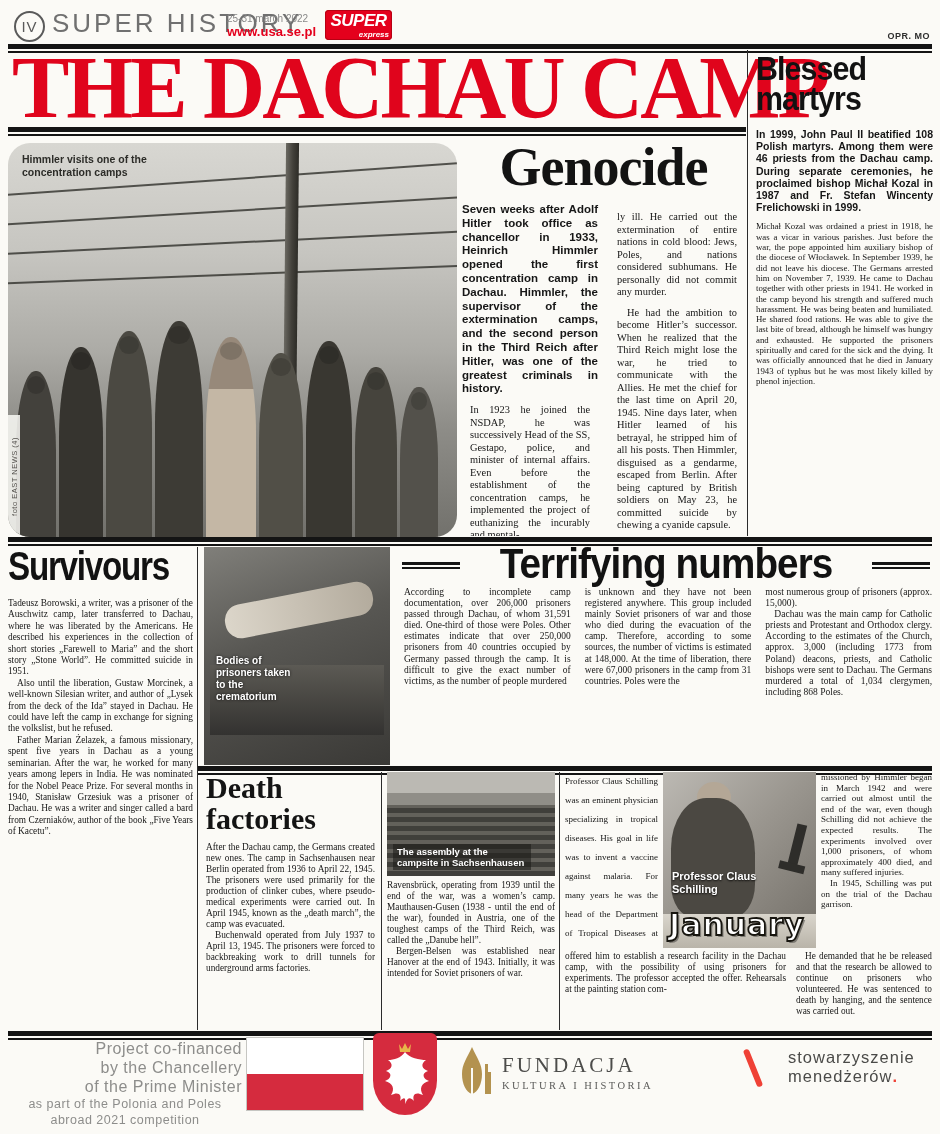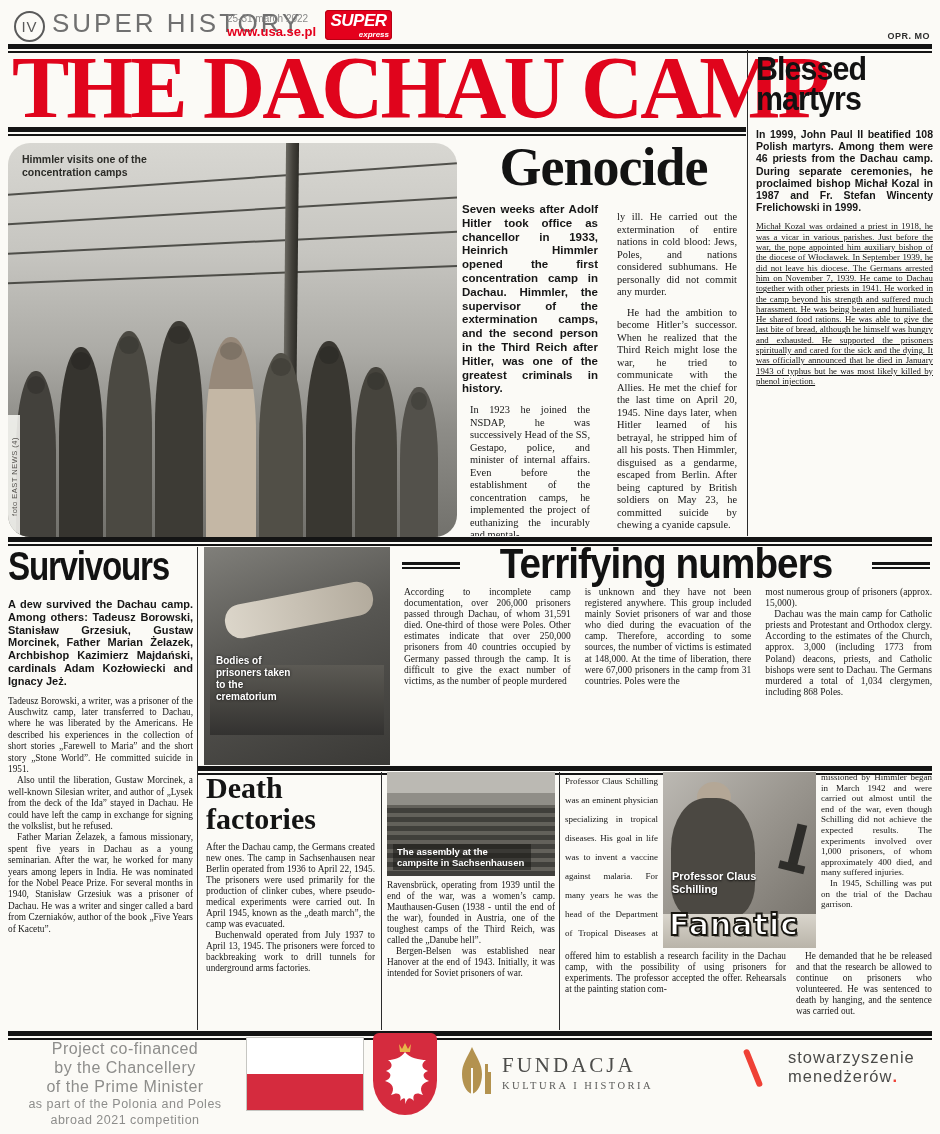--- a/index.html
+++ b/index.html
@@ -40,21 +40,21 @@
   .v4{left:559px;top:772px;height:258px;}
   
   .mast{position:absolute;left:12px;top:42px;margin:0;width:734px;white-space:nowrap;
         font:bold 86px/1 "Liberation Serif",serif;color:#e0041c;letter-spacing:-3px;
         transform:scaleY(1.04);transform-origin:0 0;}
   
   .blessed{position:absolute;left:756px;top:54px;width:177px;height:481px;overflow:hidden;}
   .blessed h2{margin:0 0 14px 0;font:bold 33px/30px "Liberation Sans",sans-serif;
         color:#121212;letter-spacing:-1px;transform:scaleX(0.92);transform-origin:0 0;width:160px;}
   .lead{font:bold 10.5px/12.2px "Liberation Sans",sans-serif;text-align:justify;margin:0 0 8px 0;}
-  .blessed .bodytxt{font:8.8px/10.3px "Liberation Serif",serif;text-align:justify;margin:0;text-decoration:underline;}
+  .blessed .bodytxt{font:8.8px/10.3px "Liberation Serif",serif;text-align:justify;margin:0;}
   
   figure{margin:0;position:absolute;overflow:hidden;}
   .photo-main{left:8px;top:143px;width:449px;height:394px;
       background:linear-gradient(180deg,#d8d7d2 0%,#c6c5c0 28%,#adaca7 52%,#8e8d88 72%,#72716c 100%);border-radius:22px;}
   .pm-cap{position:absolute;left:14px;top:10px;width:160px;font:bold 10.5px/12.5px "Liberation Sans",sans-serif;color:#2c2c28;}
   .pm-credit{position:absolute;left:0;bottom:0;width:12px;height:122px;background:rgba(250,250,246,.85);
       display:flex;align-items:center;justify-content:center;}
   .pm-credit span{writing-mode:vertical-rl;transform:rotate(180deg);
       font:7.5px "Liberation Sans",sans-serif;color:#55524e;letter-spacing:0.5px;white-space:nowrap;}
   .wire{position:absolute;left:-12px;width:112%;height:2px;background:rgba(48,47,42,.8);}
@@ -132,21 +132,21 @@
   .schil-left{position:absolute;left:565px;top:772px;width:93px;height:177px;overflow:hidden;
       font-size:9px;line-height:19px;}
   .schil-right{position:absolute;left:821px;top:772px;width:111px;height:177px;overflow:hidden;
       font-size:9px;line-height:10.6px;}
   .schil-bottom{position:absolute;left:565px;top:951px;width:367px;height:78px;overflow:hidden;
       display:flex;gap:10px;}
   .sb-l{width:221px;} .sb-r{width:136px;}
   
   .foot-text{position:absolute;left:8px;top:1039px;width:234px;text-align:center;color:#8d8d8b;
       font-family:"Liberation Sans",sans-serif;}
-  .ft-big{font-size:16px;line-height:19px;letter-spacing:0.5px;}
+  .ft-big{font-size:16px;line-height:19px;letter-spacing:0.5px;text-align:right;}
   .ft-small{font-size:12.5px;line-height:16px;letter-spacing:0.5px;}
   .flag{position:absolute;left:246px;top:1037px;width:116px;height:72px;border:1px solid #c6c6c2;}
   .flag .top{height:50%;background:#fff;} .flag .bottom{height:50%;background:#d52b3e;}
   .eagle{position:absolute;left:373px;top:1033px;width:64px;height:82px;background:#d52b3e;
       border-radius:6px 6px 50% 50% / 6px 6px 42% 42%;display:flex;align-items:center;justify-content:center;}
   .fundacja{position:absolute;left:458px;top:1046px;display:flex;align-items:center;gap:10px;}
   .fnd-text{color:#4c4c4a;font-family:"Liberation Serif",serif;}
   .fnd1{font-size:21px;letter-spacing:3px;} .fnd2{font-size:10.5px;letter-spacing:2.5px;margin-top:2px;color:#5c5c5a;}
   .rkik{position:absolute;left:642px;top:1044px;font:bold 37px "Liberation Sans",sans-serif;
       color:#45484c;letter-spacing:3px;}
@@ -226,21 +226,20 @@
       </div>
       <div class="gcol">
         <p class="gp">ly ill. He carried out the extermination of entire nations in cold blood: Jews, Poles, and nations considered subhumans. He personally did not commit any murder.</p>
         <p class="gp">He had the ambition to become Hitler’s successor. When he realized that the Third Reich might lose the war, he tried to communicate with the Allies. He met the chief for the last time on April 20, 1945. Nine days later, when Hitler learned of his betrayal, he stripped him of all his posts. Then Himmler, disguised as a gendarme, escaped from Berlin. After being captured by British soldiers on May 23, he committed suicide by chewing a cyanide capsule.</p>
       </div>
     </div>
   </section>
 
   <section class="surv">
     <h2>Survivours</h2>
-    <p class="lead">A dew survived the Dachau camp. Among others: Tadeusz Borowski, Stanisław Grzesiuk, Gustaw Morcinek, Father Marian Żelazek, Archbishop Kazimierz Majdański, cardinals Adam Kozłowiecki and Ignacy Jeż.</p>
     <p class="sp">Tadeusz Borowski, a writer, was a prisoner of the Auschwitz camp, later transferred to Dachau, where he was liberated by the Americans. He described his experiences in the collection of short stories „Farewell to Maria” and the short story „Stone World”. He committed suicide in 1951.</p>
     <p class="sp">Also until the liberation, Gustaw Morcinek, a well-known Silesian writer, and author of „Lysek from the deck of the Ida” stayed in Dachau. He could have left the camp in exchange for signing the volkslist, but he refused.</p>
     <p class="sp">Father Marian Żelazek, a famous missionary, spent five years in Dachau as a young seminarian. After the war, he worked for many years among lepers in India. He was nominated for the Nobel Peace Prize. For several months in 1940, Stanisław Grzesiuk was a prisoner of Dachau. He was a writer and singer called a bard from Czerniaków, author of the book „Five Years of Kacetu”.</p>
   </section>
 
   <figure class="photo-morgue">
     <div class="morgue-body"></div>
     <div class="morgue-cart"></div>
     <figcaption class="morgue-cap">Bodies of prisoners taken to the crematorium</figcaption>
   </figure>
@@ -281,21 +280,21 @@
     <p>Professor Claus Schilling was an eminent physician specializing in tropical diseases. His goal in life was to invent a vaccine against malaria. For many years he was the head of the Department of Tropical Diseases at the Institute of Koch in Berlin.</p>
     <p>He was already retired when the authorities of the Third Reich</p>
   </div>
 
   <figure class="photo-schilling">
     <div class="sc-head"></div>
     <div class="sc-figure"></div>
     <div class="sc-scope"></div>
     <div class="sc-desk"></div>
     <figcaption class="sc-cap">Professor Claus Schilling</figcaption>
-    <div class="sc-label">Fanatic</div>
+    <div class="sc-label">January</div>
   </figure>
 
   <div class="schil-right smalltxt">
     <p>missioned by Himmler began in March 1942 and were carried out almost until the end of the war, even though Schilling did not achieve the expected results. The experiments involved over 1,000 prisoners, of whom approximately 400 died, and many suffered injuries.</p>
     <p>In 1945, Schilling was put on the trial of the Dachau garrison.</p>
   </div>
 
   <div class="schil-bottom smalltxt">
     <p class="sb-l">offered him to establish a research facility in the Dachau camp, with the possibility of using prisoners for experiments. The professor accepted the offer. Rehearsals at the painting station com-</p>
     <p class="sb-r">He demanded that he be released and that the research be allowed to continue on prisoners who volunteered. He was sentenced to death by hanging, and the sentence was carried out.</p>

